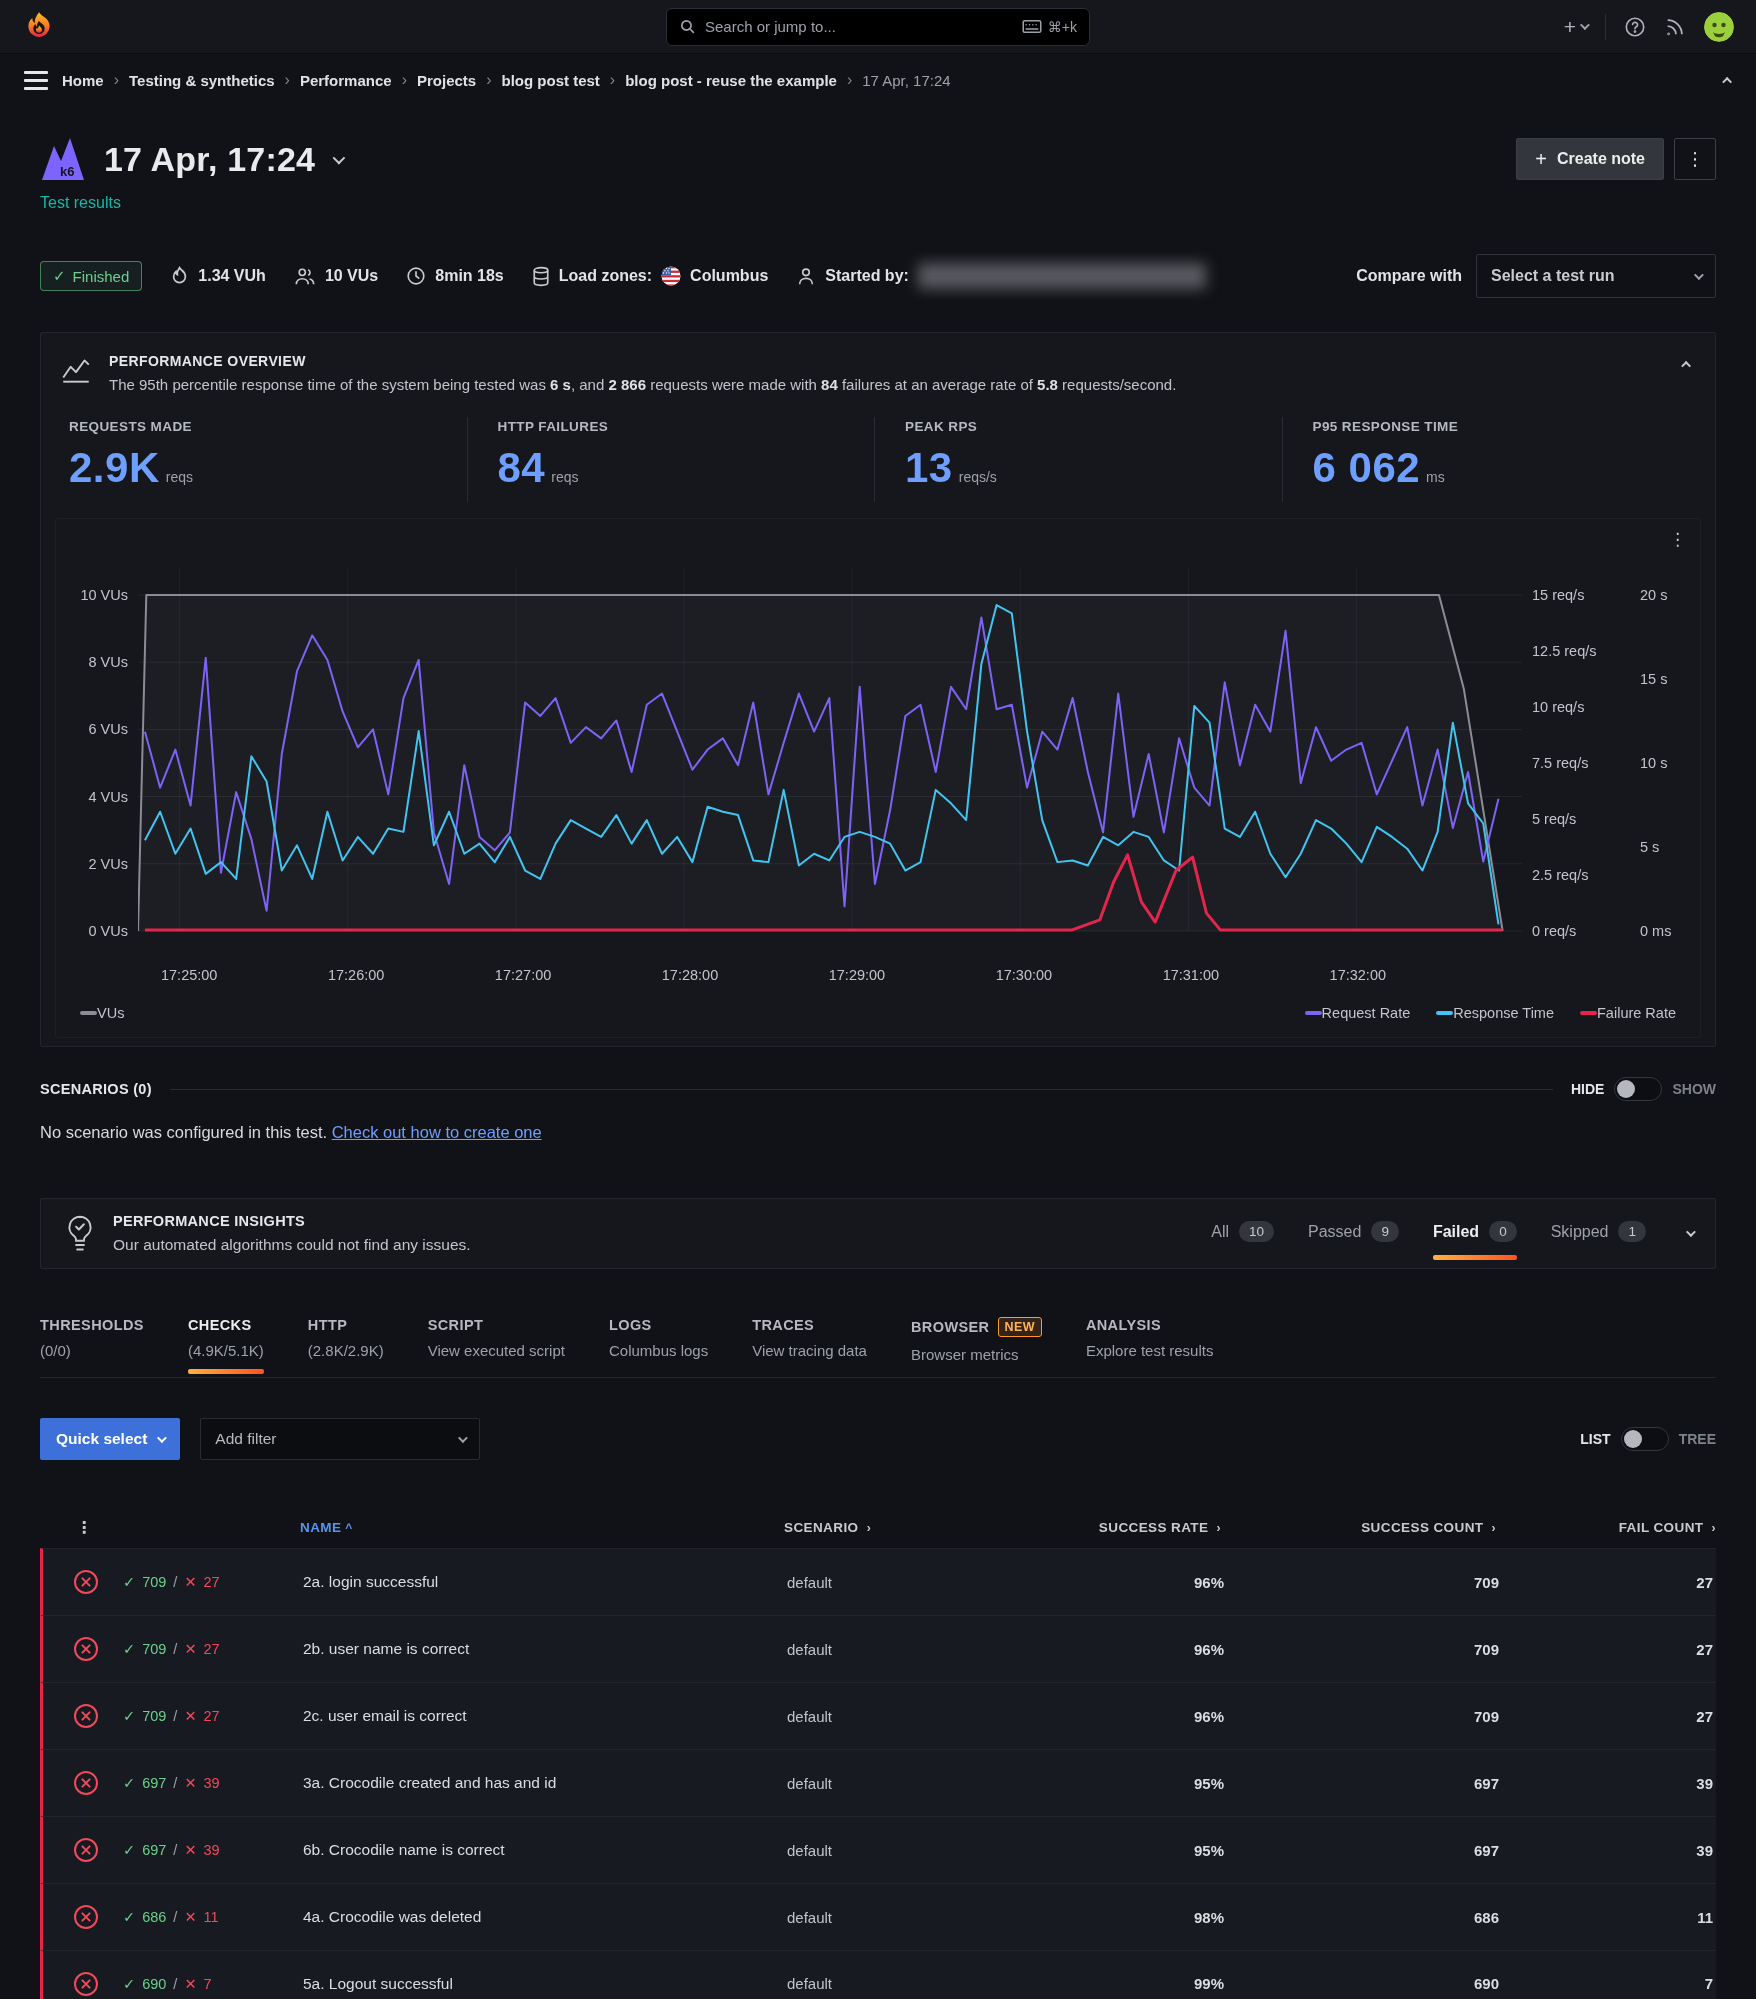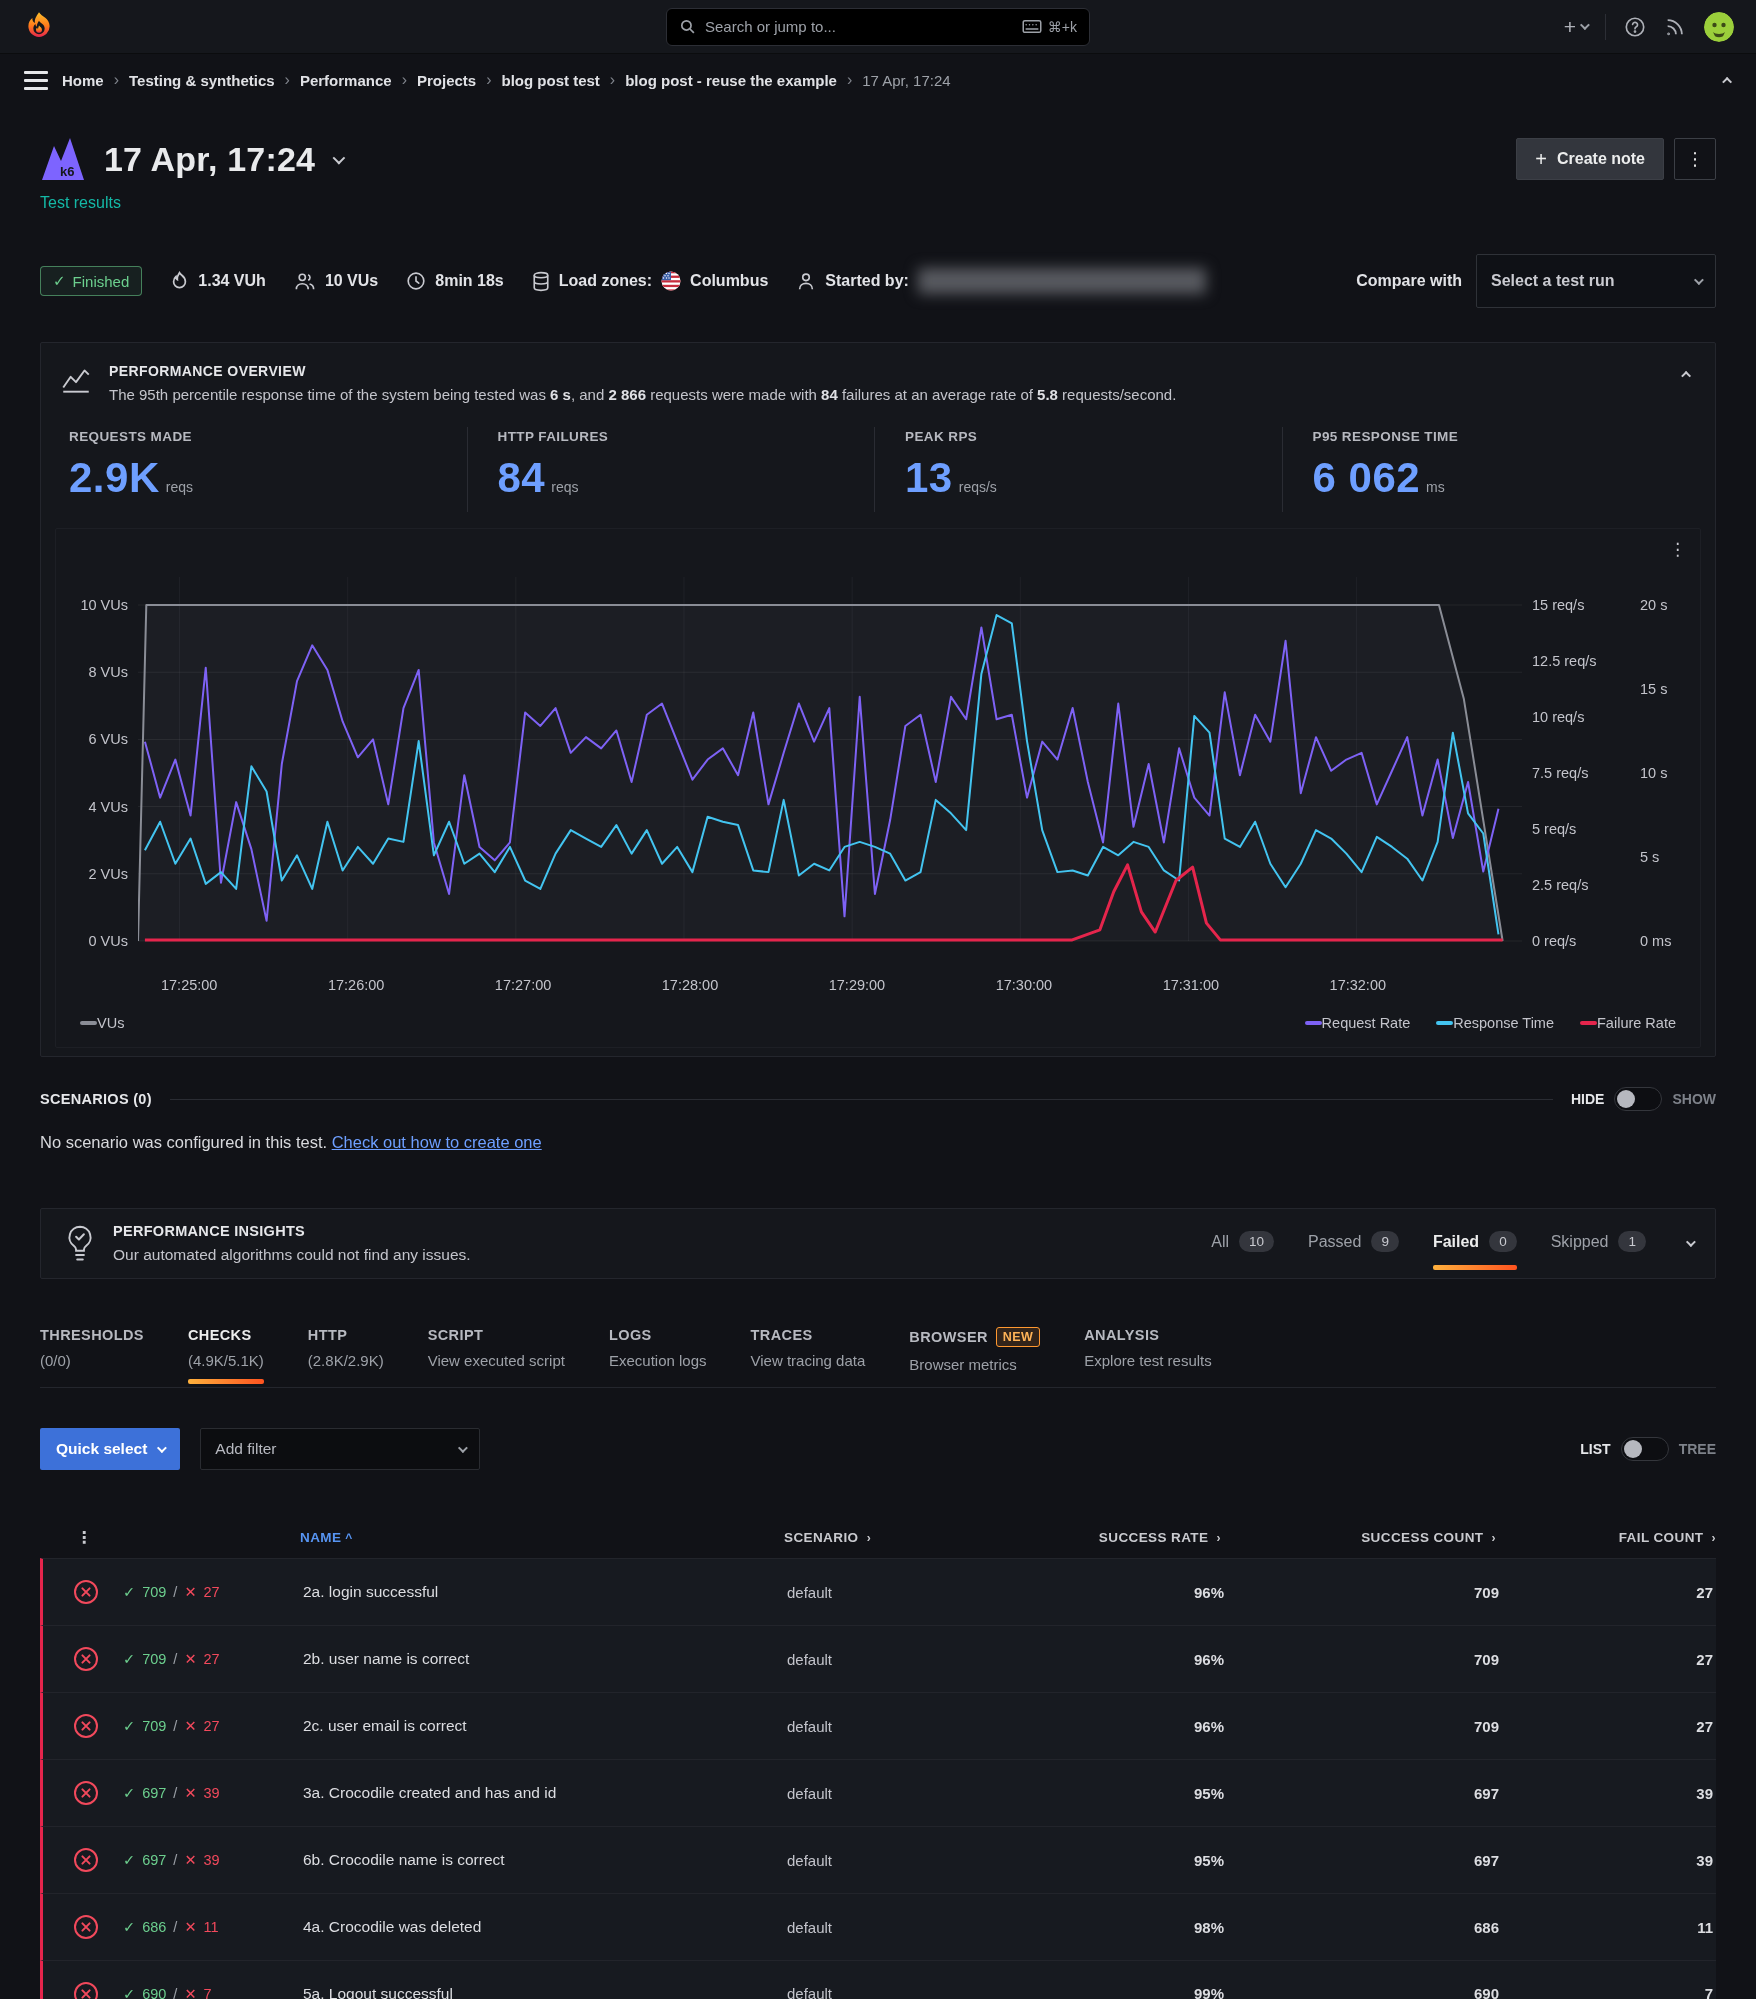--- a/index.html
+++ b/index.html
@@ -74,21 +74,21 @@
     display:flex; align-items:center; gap:7px; color:#6ccf8e; font-size:15px; font-weight:400;
     border:1px solid rgba(108,207,142,.55); background:rgba(108,207,142,.08);
     border-radius:4px; padding:5px 12px;
   }
   .meta-item { display:flex; align-items:center; gap:9px; }
   .meta-item svg { flex:none; }
   .blur-redact { width:288px; height:26px; border-radius:3px; background:#585a60; filter:blur(7px); }
   .compare { margin-left:auto; display:flex; align-items:center; gap:14px; }
   .compare-label { font-size:16px; font-weight:700; color:#e2e3e7; }
   .select-box {
-    width:240px; height:54px; background:#0f1116; border:1px solid #2f3238; border-radius:2px;
+    width:240px; height:44px; background:#0f1116; border:1px solid #2f3238; border-radius:2px;
     display:flex; align-items:center; justify-content:space-between; padding:0 14px;
     color:#c9cad0; font-size:16px; cursor:pointer;
   }
 
   
   .panel {
     margin-top:34px; background:#15171c; border:1px solid #24262d; border-radius:2px;
   }
   .panel-header { display:flex; align-items:flex-start; gap:16px; padding:20px 26px 0 18px; position:relative; }
   .panel-title { font-size:14px; font-weight:700; letter-spacing:.4px; color:#e6e7ea; }
@@ -561,21 +561,21 @@
     <div class="tab">
       <div class="tab-label">
           <span>SCRIPT</span>
         </div>
       <div class="tab-sub">View executed script</div>
     </div>
     <div class="tab">
       <div class="tab-label">
           <span>LOGS</span>
         </div>
-      <div class="tab-sub">Execution logs</div>
+      <div class="tab-sub">Columbus logs</div>
     </div>
     <div class="tab">
       <div class="tab-label">
           <span>TRACES</span>
         </div>
       <div class="tab-sub">View tracing data</div>
     </div>
     <div class="tab">
       <div class="tab-label">
           <span>BROWSER</span>

